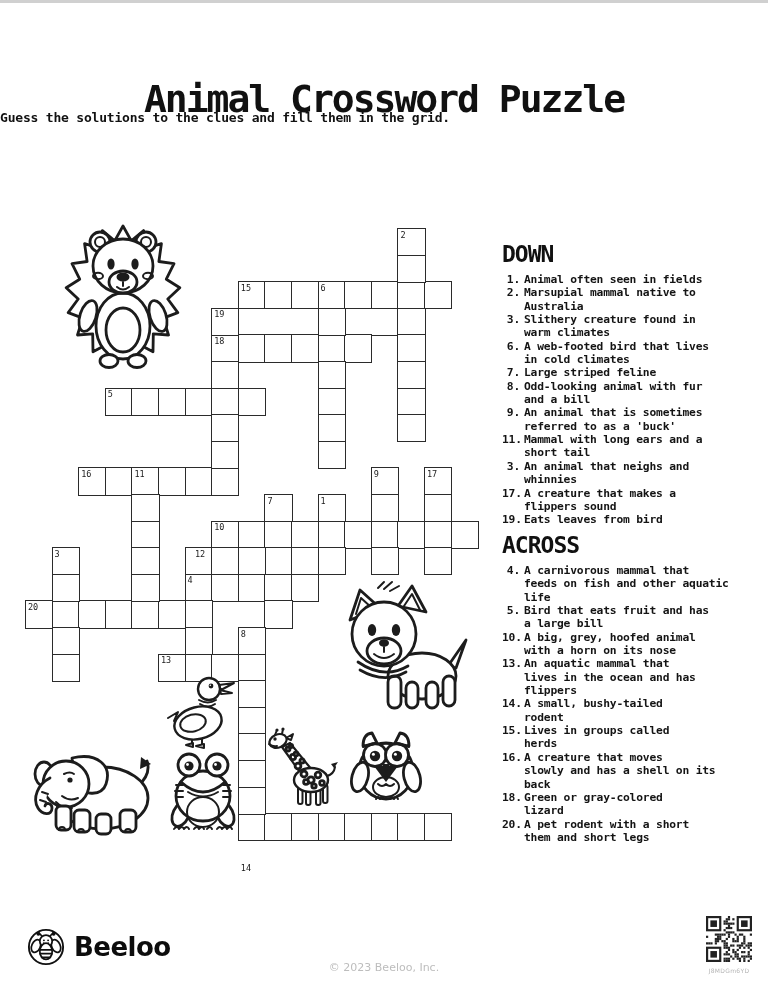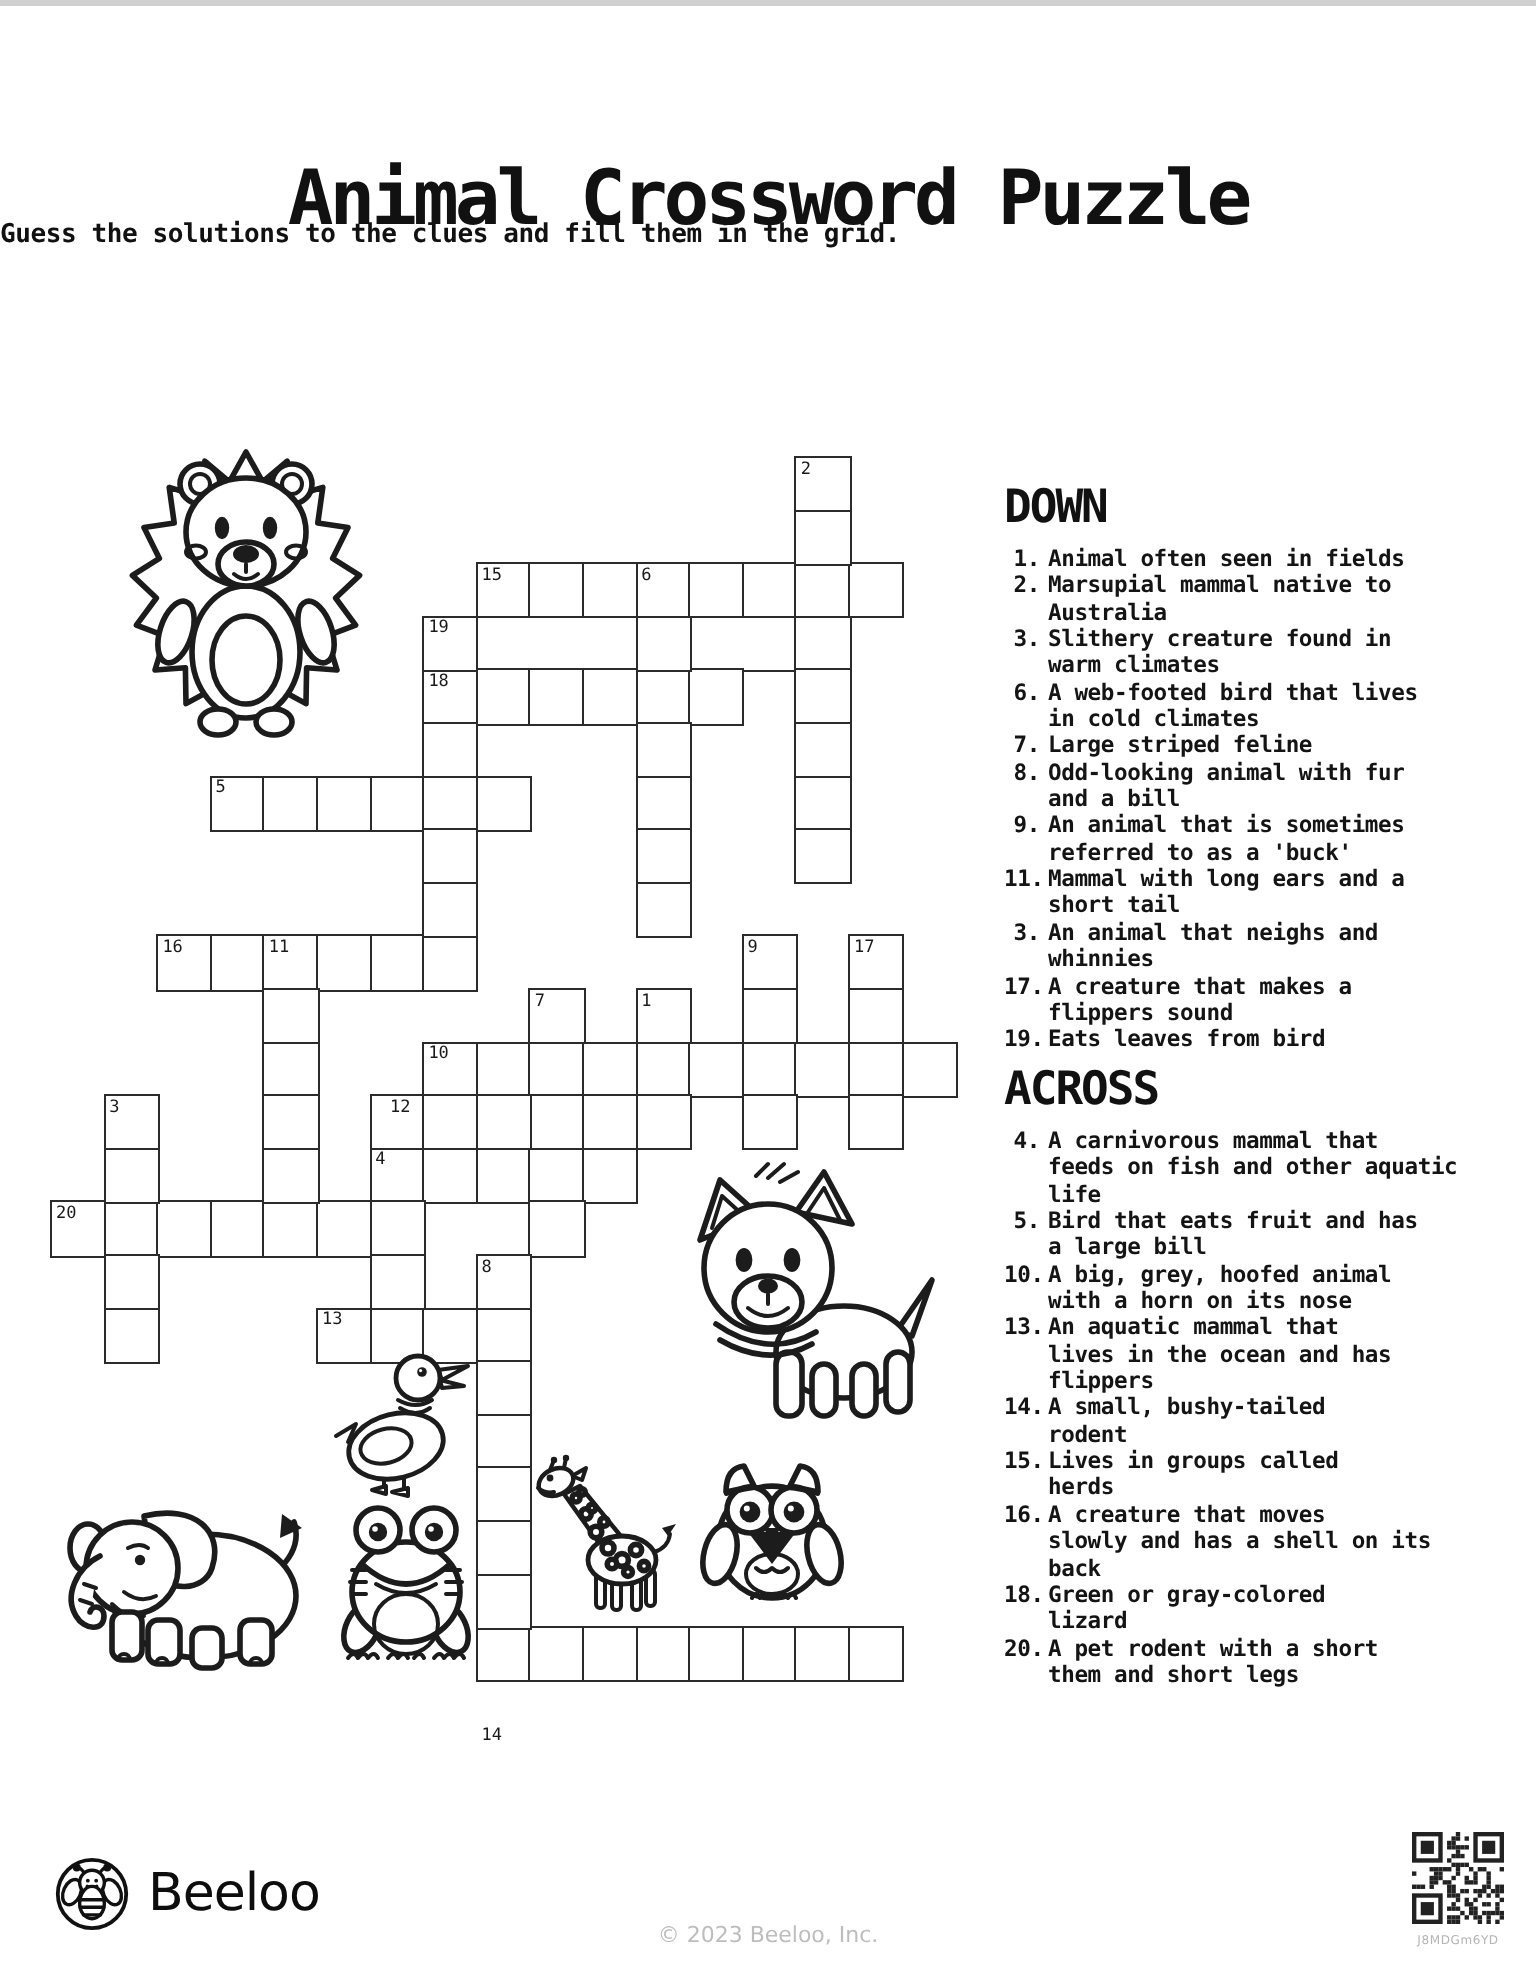--- a/index.html
+++ b/index.html
@@ -29,21 +29,21 @@
 
   
   svg.animal{position:absolute;overflow:visible;}
   svg.animal *{stroke:#1c1c1c;stroke-width:2.8;fill:#fff;stroke-linejoin:round;stroke-linecap:round;}
   svg.animal .fill{fill:#1c1c1c;stroke:none;}
   svg.animal .nf{fill:none;}
   svg.animal .thin{stroke-width:2;}
 
   
   .brand{position:absolute;left:27px;top:928px;display:flex;align-items:center;gap:9px;}
-  .brand-name{font-family:"DejaVu Sans",sans-serif;font-weight:400;font-size:26px;color:#0d0d0d;letter-spacing:-0.5px;}
+  .brand-name{font-family:"DejaVu Sans",sans-serif;font-weight:700;font-size:26px;color:#0d0d0d;letter-spacing:-0.5px;}
   .copyright{position:absolute;left:0;right:0;top:961px;text-align:center;
              font-family:"DejaVu Sans",sans-serif;font-size:11px;color:#bdbdbd;}
   .qrbox{position:absolute;left:705px;top:916px;width:48px;text-align:center;}
   .qrcode{width:46px;height:46px;}
   .qrtext{font-size:6px;line-height:1;color:#b5b5b5;letter-spacing:0.3px;margin-top:2px;
           font-family:"DejaVu Sans",sans-serif;}
 </style>
 </head>
 <body>
 

